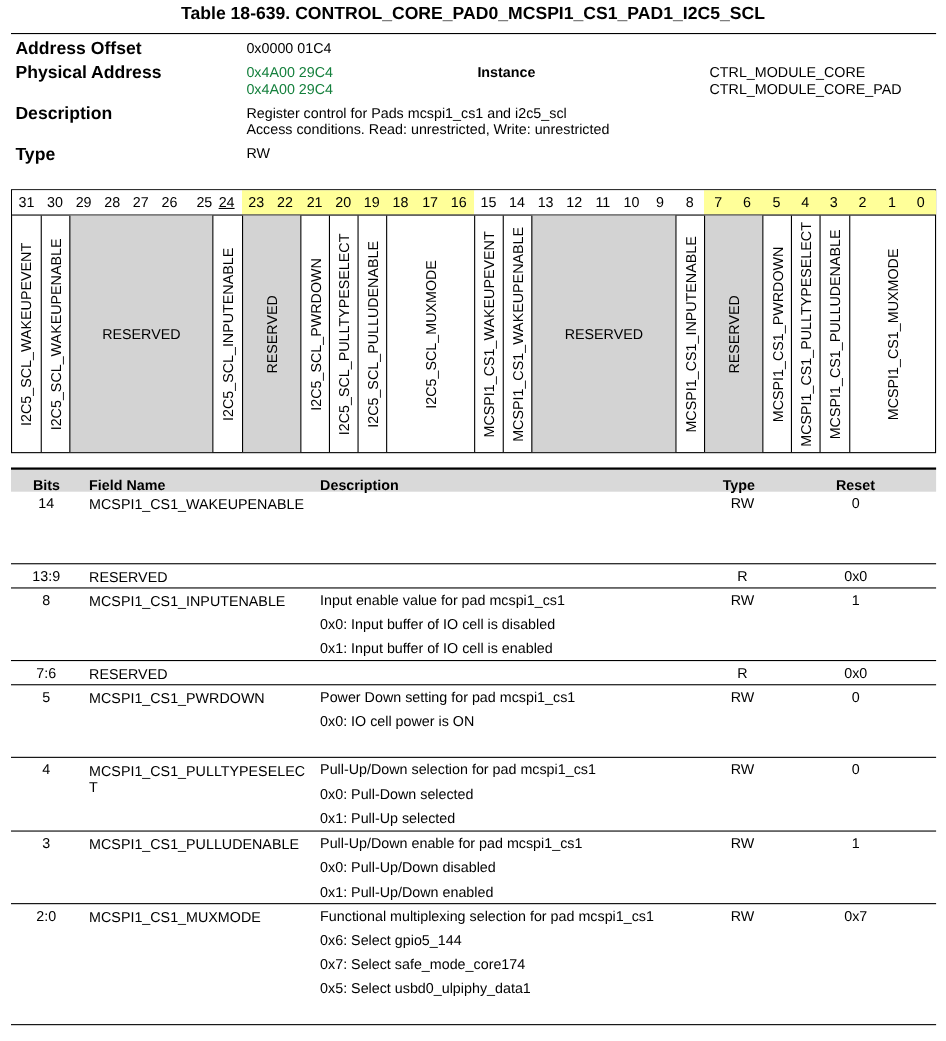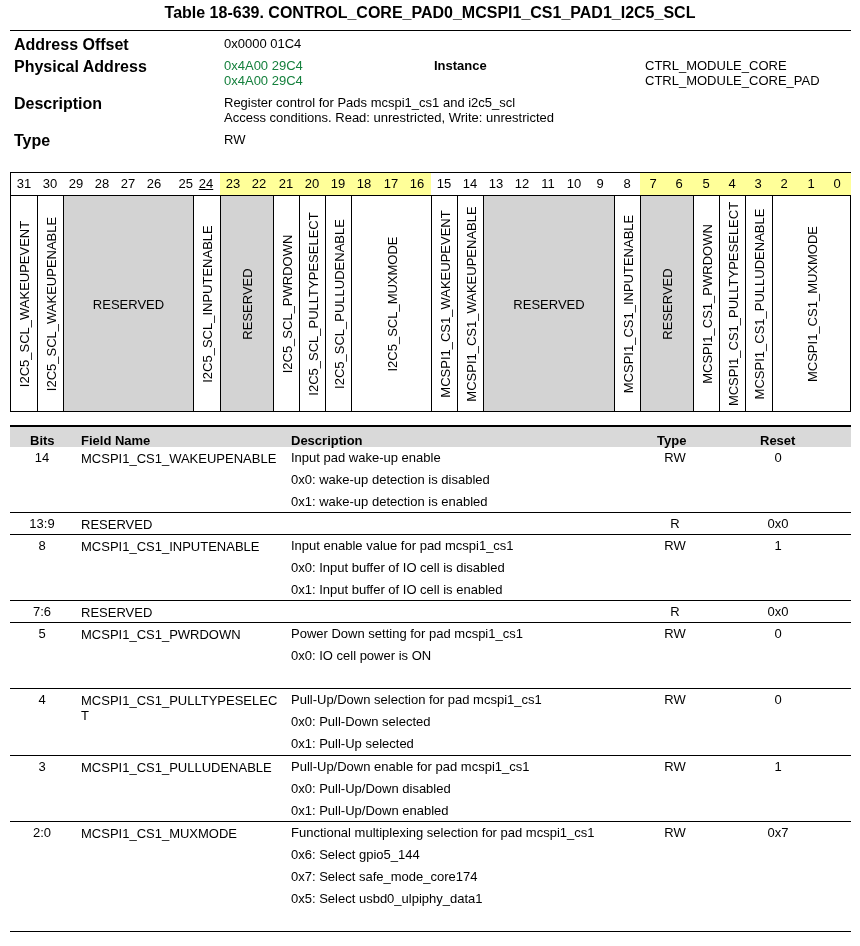--- a/index.html
+++ b/index.html
@@ -171,25 +171,20 @@
   <span style="left:20px;">Bits</span>
   <span style="left:71px;">Field Name</span>
   <span style="left:281px;">Description</span>
   <span style="left:647px;">Type</span>
   <span style="left:750px;">Reset</span>
 </div>
 
 <div class="row" style="top:447px;height:66px;">
   <div class="cell c-bits">14</div>
   <div class="cell c-name">MCSPI1_CS1_WAKEUPENABLE</div>
-  <div class="cell c-desc">
-    <div class="desc-line">Input pad wake-up enable</div>
-    <div class="desc-line">0x0: wake-up detection is disabled</div>
-    <div class="desc-line">0x1: wake-up detection is enabled</div>
-  </div>
   <div class="cell c-type">RW</div>
   <div class="cell c-reset">0</div>
 </div>
 
 <div class="row" style="top:513px;height:22px;">
   <div class="cell c-bits">13:9</div>
   <div class="cell c-name">RESERVED</div>
   <div class="cell c-type">R</div>
   <div class="cell c-reset">0x0</div>
 </div>

